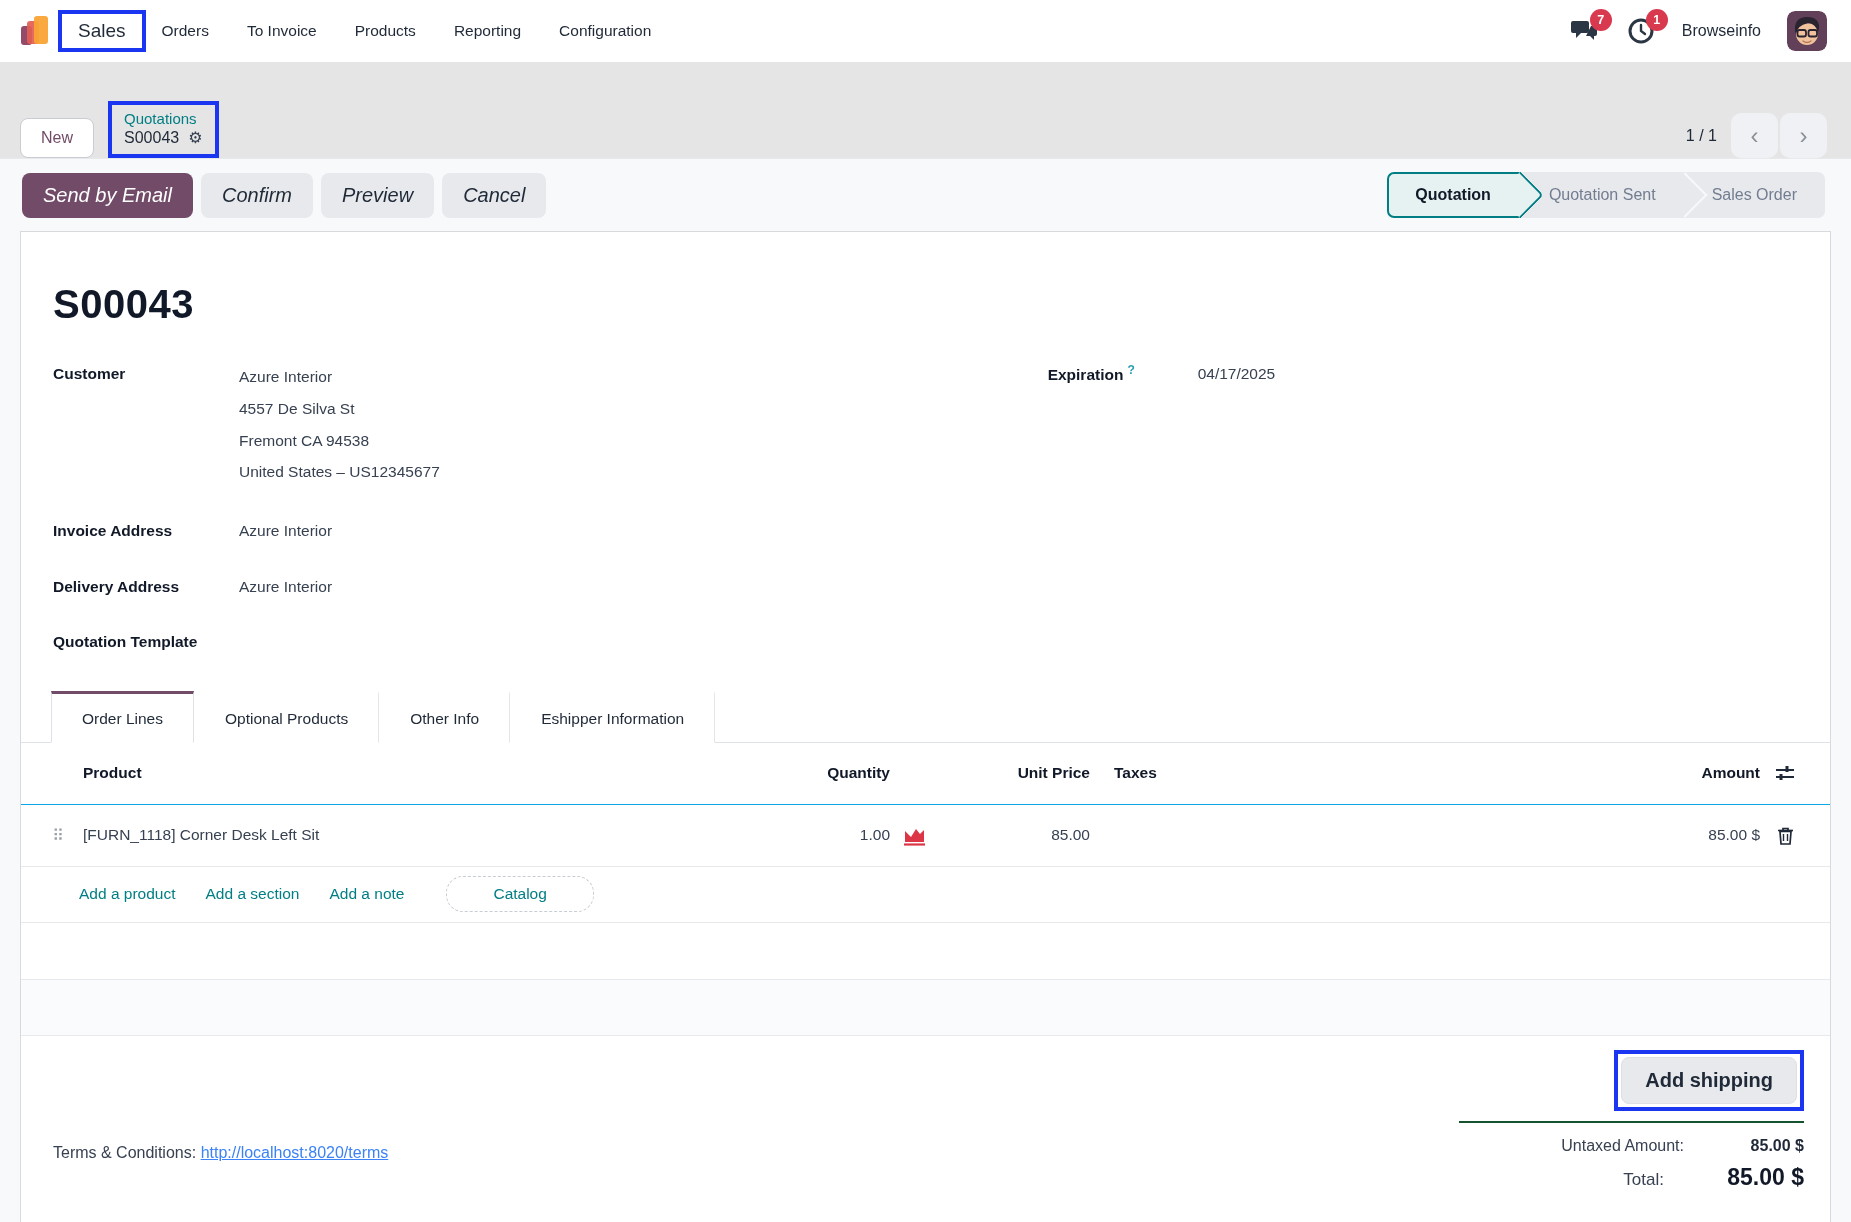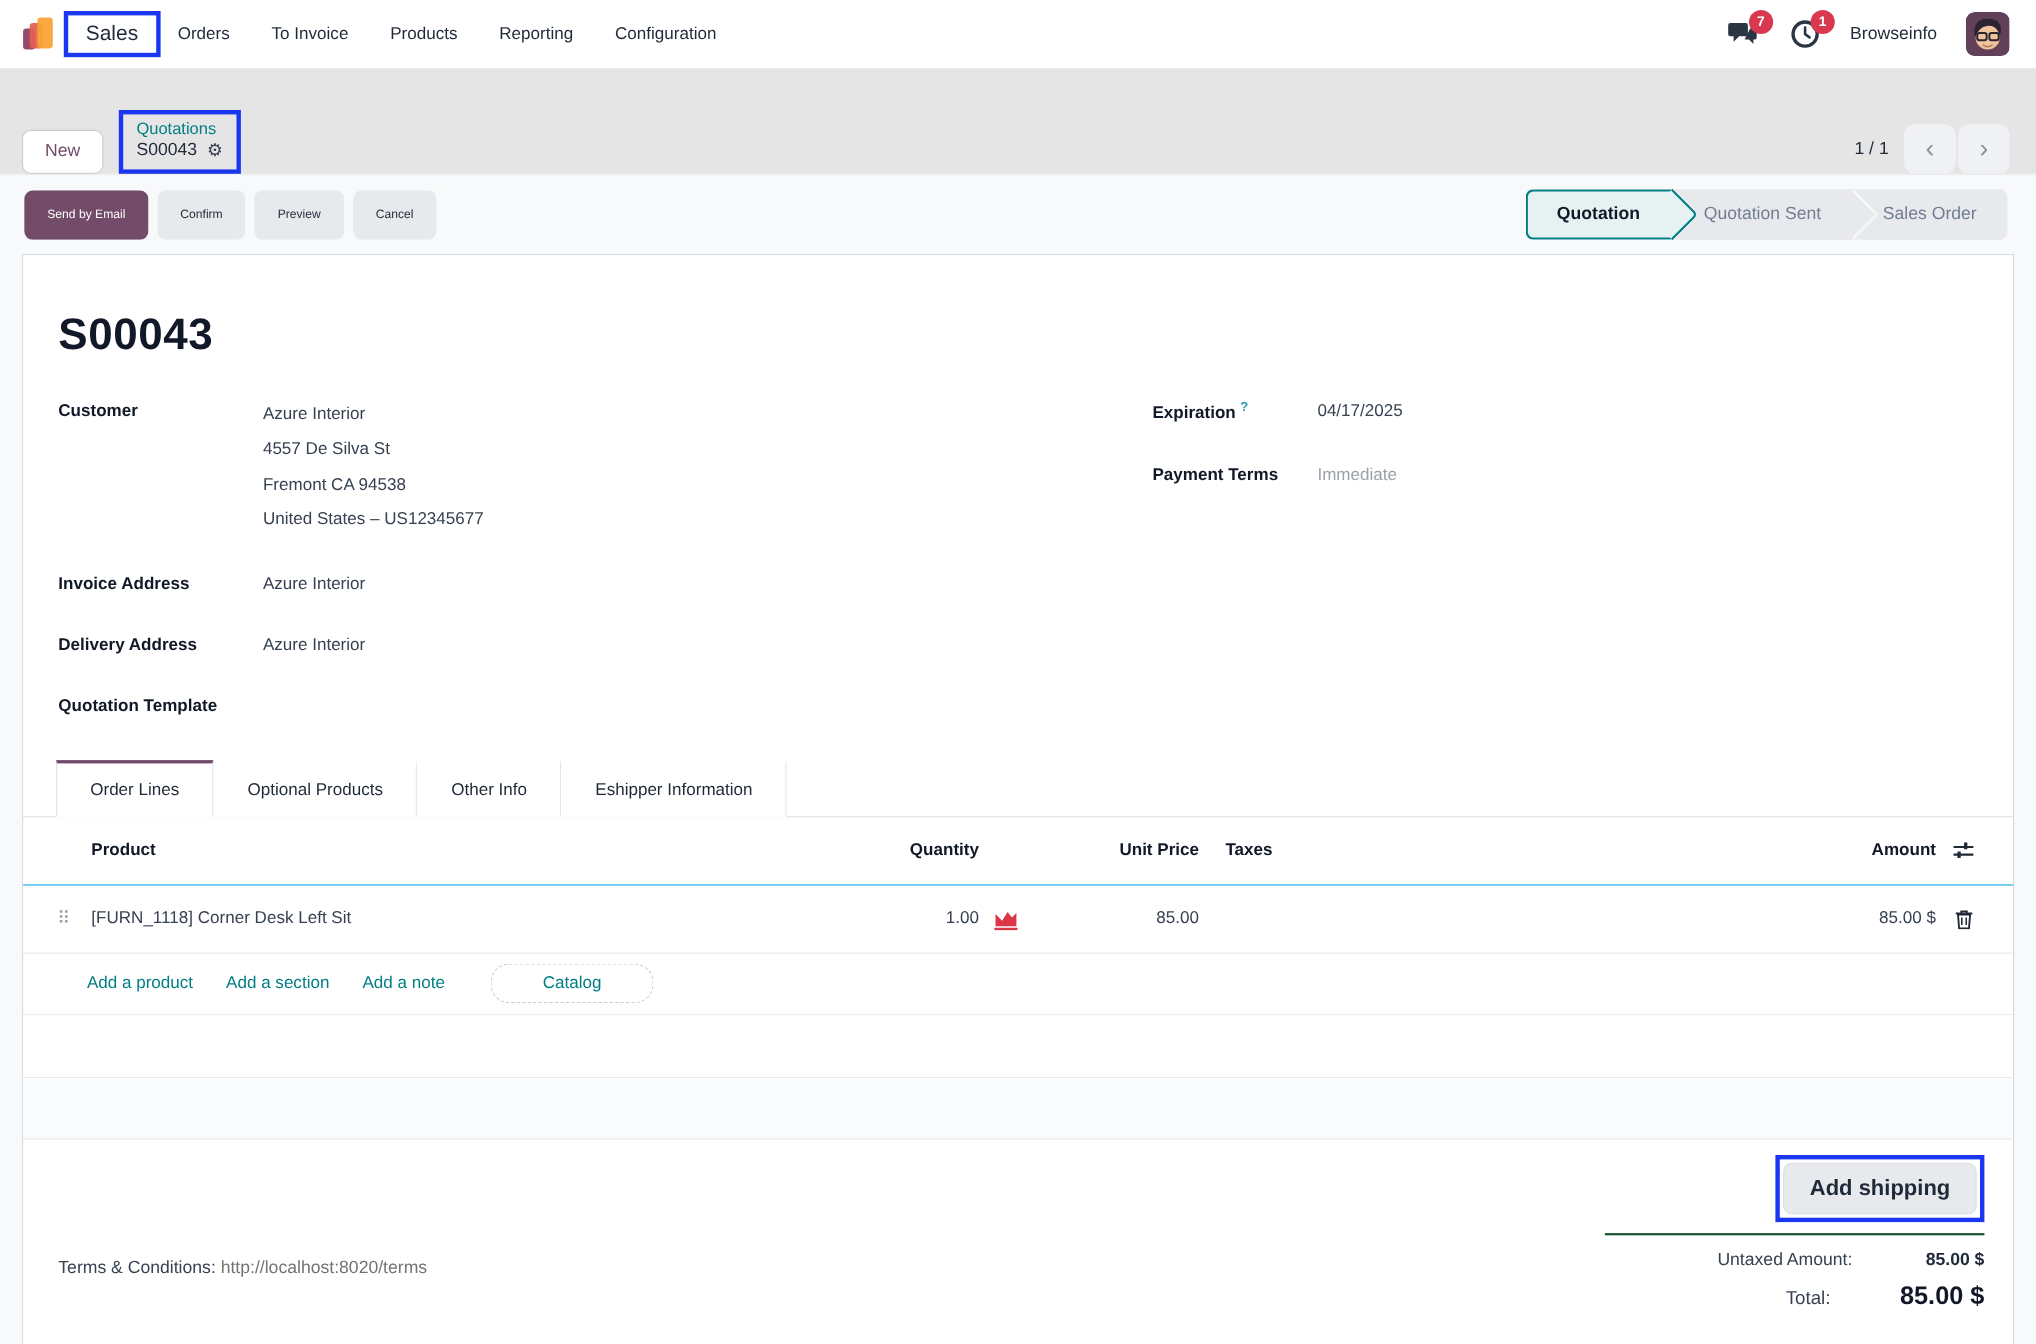--- a/index.html
+++ b/index.html
@@ -36,22 +36,22 @@
   .gear { font-size: 16px; color: #374151; cursor: pointer; }
   .pager { margin-left: auto; display: flex; align-items: center; gap: 14px; }
   .pager-count { color: #1f2937; font-size: 16px; }
   .pager-btns { display: flex; gap: 2px; }
   .pager-btn { width: 47px; height: 45px; background: #f0f1f4; border: none; border-radius: 10px;
                color: #8a9099; font-size: 24px; line-height: 1; cursor: pointer; }
   
   .status-row { height: 73px; background: #f8f9fa; border-top: 1px solid #e7e9ec;
                 display: flex; align-items: center; justify-content: space-between; padding: 0 26px 0 22px; }
   .action-btns { display: flex; gap: 8px; }
-  .btn { height: 45px; padding: 0 20px; border-radius: 8px; font-size: 11px; border: 1px solid transparent;
-         font-family: "Liberation Sans", sans-serif; cursor: pointer; }
+  .btn { height: 45px; padding: 0 20px; border-radius: 8px; font-size: 20px; border: 1px solid transparent;
+         font-family: "Liberation Sans", sans-serif; cursor: pointer; font-style: italic; }
   .btn-primary { background: #714B67; color: #fff; }
   .btn-secondary { background: #e7e9ec; color: #1f2937; }
   .statusbar { display: flex; align-items: stretch; height: 46px; font-size: 16px; }
   .step { display: flex; align-items: center; padding: 0 28px; background: #e7e9ed; color: #737d90;
           position: relative; cursor: pointer; }
   .step:last-child { border-radius: 0 7px 7px 0; }
   .step.active { background: #e6f2f2; border: 2px solid #017E84; border-right: none; color: #111827;
                  font-weight: 600; border-radius: 7px 0 0 7px; padding: 0 30px 0 26px; z-index: 2; }
   .step.active::after { content: ""; position: absolute; right: -16px; top: 50%; width: 31px; height: 31px;
                  transform: translateY(-50%) rotate(45deg); background: #e6f2f2;
@@ -94,21 +94,21 @@
   .drag { color: #9aa0a8; font-size: 16px; cursor: grab; }
   .ol-links { height: 56px; border-bottom: 1px solid #e7e9ec; gap: 30px; color: #017E84; padding-left: 58px; }
   .ol-links .lnk { cursor: pointer; }
   .catalog-pill { border: 1px dashed #c8ccd3; border-radius: 17px; padding: 8px 46px; margin-left: 12px;
                   color: #017E84; cursor: pointer; }
   .row-empty-white { height: 57px; background: #fff; border-bottom: 1px solid #e7e9ec; }
   .row-empty-gray  { height: 56px; background: #fafbfc; border-bottom: 1px solid #e7e9ec; }
   
   .sheet-footer { display: flex; justify-content: space-between; padding: 14px 26px 0 32px; }
   .terms { margin-top: 94px; color: #374151; font-size: 16px; }
-  .terms .url { color: #737373; cursor: pointer; }
+  .terms .url { color: #3b82f6; cursor: pointer; text-decoration: underline; }
   .totals-wrap { display: flex; flex-direction: column; align-items: flex-end; }
   .annot-ship { padding: 3px; }
   .btn-ship { background: #e7e9ec; border: 1px solid #dcdfe3; border-radius: 8px; height: 47px;
               padding: 0 23px; font-size: 20px; font-weight: 600; color: #1f2937; cursor: pointer;
               font-family: "Liberation Sans", sans-serif; }
   .totals { width: 345px; border-top: 2px solid #14532d; margin-top: 10px; padding-top: 14px; }
   .trow { display: flex; justify-content: flex-end; align-items: baseline; margin-bottom: 9px; }
   .tlbl { color: #374151; font-size: 16px; }
   .tval { width: 120px; text-align: right; font-weight: 700; color: #1f2937; font-size: 16px; }
   .trow.grand .tlbl { font-size: 17px; }
@@ -226,24 +226,20 @@
         <div class="field">
           <span class="lbl">Quotation Template</span>
           <span class="value"></span>
         </div>
       </div>
 
       <div class="rcol">
         <div class="field">
           <span class="lbl"><span>Expiration</span><span class="help-sup">?</span></span>
           <span class="value">04/17/2025</span>
-        </div>
-        <div class="field">
-          <span class="lbl">Payment Terms</span>
-          <span class="value muted">Immediate</span>
         </div>
       </div>
     </div>
 
     <div class="tabs">
       <div class="tab active">Order Lines</div>
       <div class="tab inactive">Optional Products</div>
       <div class="tab inactive">Other Info</div>
       <div class="tab inactive">Eshipper Information</div>
     </div>

